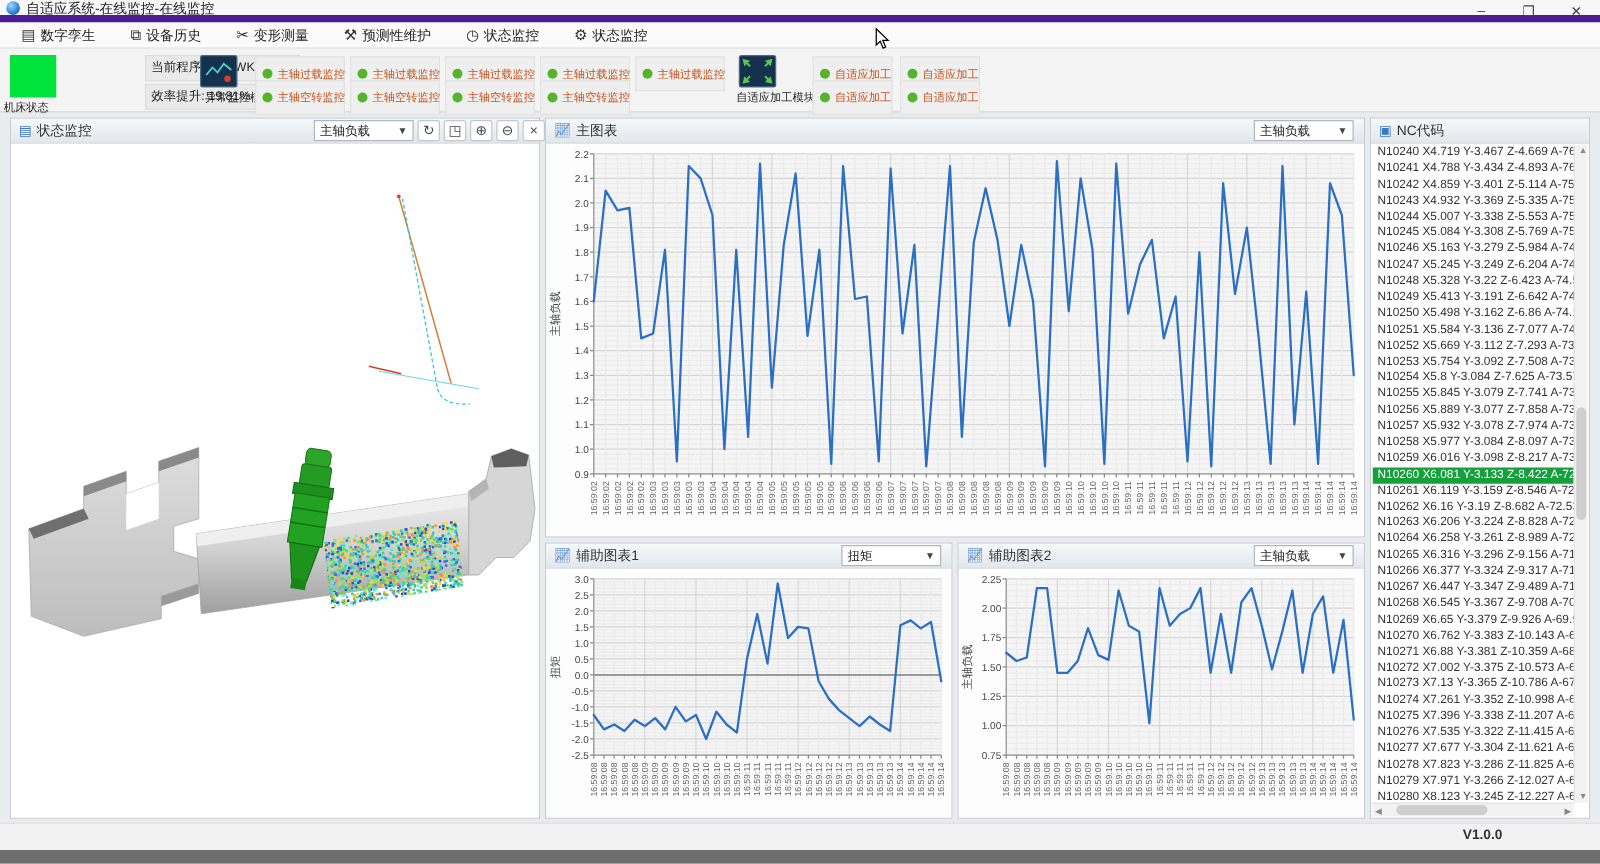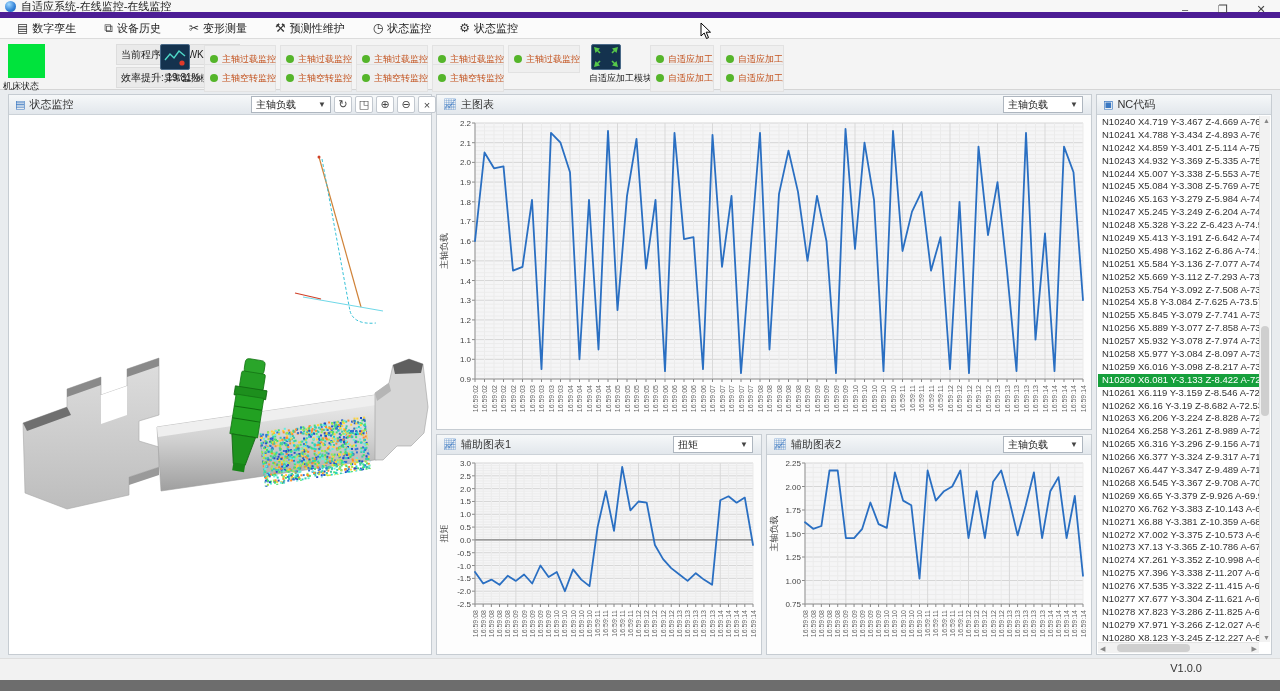--- a/index.html
+++ b/index.html
@@ -46,21 +46,21 @@
   .nc-list { position:absolute; left:1px; top:1px; right:12px; bottom:12px; background:#fff; overflow:hidden; }
   .nc-row { height:12.9px; line-height:12.9px; font-size:9.5px; color:#333; white-space:nowrap; padding-left:4px; }
   .nc-row.hl { background:#169f3c; color:#fff; }
   .vscroll { position:absolute; top:1px; right:1px; bottom:12px; width:11px; background:#f2f2f2; border-left:1px solid #e3e3e3; }
   .vscroll .thumb { position:absolute; left:1px; width:8px; height:90px; top:40%; background:#cfcfcf; border-radius:4px; }
   .hscroll { position:absolute; left:1px; right:12px; bottom:1px; height:11px; background:#f2f2f2; border-top:1px solid #e3e3e3; }
   .hscroll .thumb { position:absolute; top:1px; left:12%; width:45%; height:8px; background:#cfcfcf; border-radius:4px; }
   .scroll-arrow { font-size:7px; color:#888; position:absolute; }
 
   
-  .statusbar { position:absolute; left:0; top:658px; width:1280px; height:22px; background:#f2f2f2; border-top:1px solid #dedede; }
+  .statusbar { position:absolute; left:0; top:658px; width:1280px; height:22px; background:#f2f2f2; border-top:1px solid #dedede;font-weight:bold; }
   .version { position:absolute; right:78px; top:3px; font-size:11px; color:#333; }
   .darkstrip { position:absolute; left:0; top:680px; width:1280px; height:11px; background:#6d6d6d; }
 
   svg text { font-family:"Liberation Sans","DejaVu Sans",sans-serif; }
   .cursor { position:absolute; left:700px; top:22px; width:12px; height:18px; z-index:50; }
 </style>
 </head>
 <body>
 
 <div id="app">

